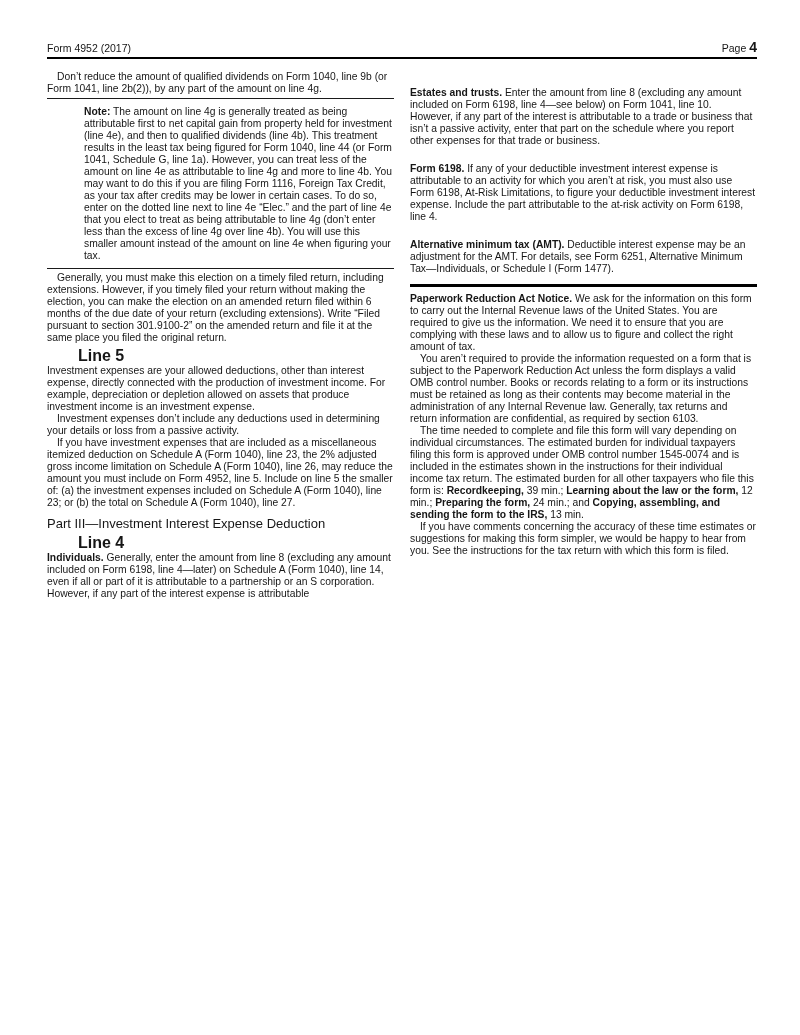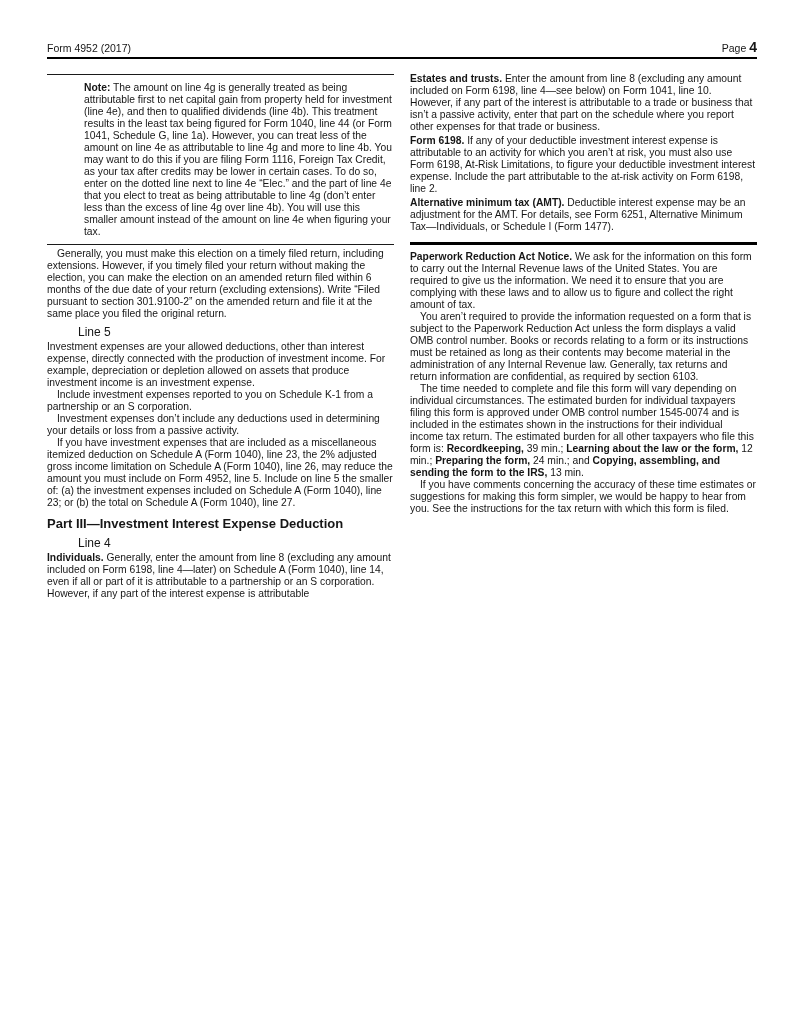--- a/index.html
+++ b/index.html
@@ -39,41 +39,41 @@
   }
   .col {
     flex: 1 1 0;
     min-width: 0;
     font-size: 10.3px;
     line-height: 12px;
     text-align: left;
   }
   p { margin: 0; }
   p.indent { text-indent: 10px; }
-  p.lead-para { margin-top: 2px; }
+  p.lead-para { margin-top: 16px; }
   .note-block { padding: 4px 0 3px 0; margin-left: 37px; }
   hr.thin {
     border: none;
     border-top: 1.5px solid #1a1a1a;
     margin: 3px 0;
   }
   hr.thick {
     border: none;
     border-top: 3px solid #000;
     margin: 9px 0 6px 0;
   }
   h2.part-heading {
     font-size: 13px;
-    font-weight: bold;
+    font-weight: normal;
     margin: 7px 0 3px 0;
     line-height: 15px;
   }
   h3.line-heading {
-    font-size: 12px;
-    font-weight: normal;
+    font-size: 16px;
+    font-weight: bold;
     margin: 5px 0 2px 0;
     line-height: 14px;
     padding-left: 31px;
   }
   b.lead { font-weight: bold; }
 </style>
 </head>
 <body>
 
 <div class="page">
@@ -82,45 +82,45 @@
     <span>Form 4952 (2017)</span>
     <span>
       <span>Page</span>
       <span class="page-num">4</span>
     </span>
   </div>
 
   <div class="columns">
 
     <div class="col">
+      <p class="indent">Don’t reduce the amount of qualified dividends on Form 1040, line 9b (or Form 1041, line 2b(2)), by any part of the amount on line 4g.</p>
 
       <hr class="thin">
       <div class="note-block">
         <p><b class="lead">Note:</b><span> The amount on line 4g is generally treated as being attributable first to net capital gain from property held for investment (line 4e), and then to qualified dividends (line 4b). This treatment results in the least tax being figured for Form 1040, line 44 (or Form 1041, Schedule G, line 1a). However, you can treat less of the amount on line 4e as attributable to line 4g and more to line 4b. You may want to do this if you are filing Form 1116, Foreign Tax Credit, as your tax after credits may be lower in certain cases. To do so, enter on the dotted line next to line 4e “Elec.” and the part of line 4e that you elect to treat as being attributable to line 4g (don’t enter less than the excess of line 4g over line 4b). You will use this smaller amount instead of the amount on line 4e when figuring your tax.</span></p>
       </div>
       <hr class="thin">
 
       <p class="indent">Generally, you must make this election on a timely filed return, including extensions. However, if you timely filed your return without making the election, you can make the election on an amended return filed within 6 months of the due date of your return (excluding extensions). Write “Filed pursuant to section 301.9100-2” on the amended return and file it at the same place you filed the original return.</p>
 
       <h3 class="line-heading">Line 5</h3>
       <p>Investment expenses are your allowed deductions, other than interest expense, directly connected with the production of investment income. For example, depreciation or depletion allowed on assets that produce investment income is an investment expense.</p>
-      <p class="indent">Include investment expenses reported to you on Schedule K-1 from a partnership or an S corporation.</p>
       <p class="indent">Investment expenses don’t include any deductions used in determining your details or loss from a passive activity.</p>
       <p class="indent">If you have investment expenses that are included as a miscellaneous itemized deduction on Schedule A (Form 1040), line 23, the 2% adjusted gross income limitation on Schedule A (Form 1040), line 26, may reduce the amount you must include on Form 4952, line 5. Include on line 5 the smaller of: (a) the investment expenses included on Schedule A (Form 1040), line 23; or (b) the total on Schedule A (Form 1040), line 27.</p>
 
       <h2 class="part-heading">Part III—Investment Interest Expense Deduction</h2>
       <h3 class="line-heading">Line 4</h3>
       <p><b class="lead">Individuals.</b><span> Generally, enter the amount from line 8 (excluding any amount included on Form 6198, line 4—later) on Schedule A  (Form 1040), line 14, even if all or part of it is attributable to a partnership or an S corporation. However, if any part of the interest expense is attributable</span></p>
     </div>
 
     <div class="col">
 
       <p class="lead-para"><b class="lead">Estates and trusts.</b><span> Enter the amount from line 8 (excluding any amount included on Form 6198, line 4—see below) on Form 1041, line 10. However, if any part of the interest is attributable to a trade or business that isn’t a passive activity, enter that part on the schedule where you report other expenses for that trade or business.</span></p>
 
-      <p class="lead-para"><b class="lead">Form 6198.</b><span> If any of your deductible investment interest expense is attributable to an activity for which you aren’t at risk, you must also use Form 6198, At-Risk Limitations, to figure your deductible investment interest expense. Include the part attributable to the at-risk activity on Form 6198, line 2.</span></p>
+      <p class="lead-para"><b class="lead">Form 6198.</b><span> If any of your deductible investment interest expense is attributable to an activity for which you aren’t at risk, you must also use Form 6198, At-Risk Limitations, to figure your deductible investment interest expense. Include the part attributable to the at-risk activity on Form 6198, line 4.</span></p>
 
       <p class="lead-para"><b class="lead">Alternative minimum tax (AMT).</b><span> Deductible interest expense may be an adjustment for the AMT. For details, see Form 6251, Alternative Minimum Tax—Individuals, or Schedule I (Form 1477).</span></p>
 
       <hr class="thick">
 
       <p><b class="lead">Paperwork Reduction Act Notice.</b><span> We ask for the information on this form to carry out the Internal Revenue laws of the United States. You are required to give us the information. We need it to ensure that you are complying with these laws and to allow us to figure and collect the right amount of tax.</span></p>
 
       <p class="indent">You aren’t required to provide the information requested on a form that is subject to the Paperwork Reduction Act unless the form displays a valid OMB control number. Books or records relating to a form or its instructions must be retained as long as their contents may become material in the administration of any Internal Revenue law. Generally, tax returns and return information are confidential, as required by section 6103.</p>
 
       <p class="indent"><span>The time needed to complete and file this form will vary depending on individual circumstances. The estimated burden for individual taxpayers filing this form is approved under OMB control number 1545-0074 and is included in the estimates shown in the instructions for their individual income tax return. The estimated burden for all other taxpayers who file this form is:  </span><b class="lead">Recordkeeping,</b><span> 39 min.; </span><b class="lead">Learning about the law or the form,</b><span> 12 min.; </span><b class="lead">Preparing the form,</b><span> 24 min.; and </span><b class="lead">Copying, assembling, and sending the form to the IRS,</b><span> 13 min.</span></p>

